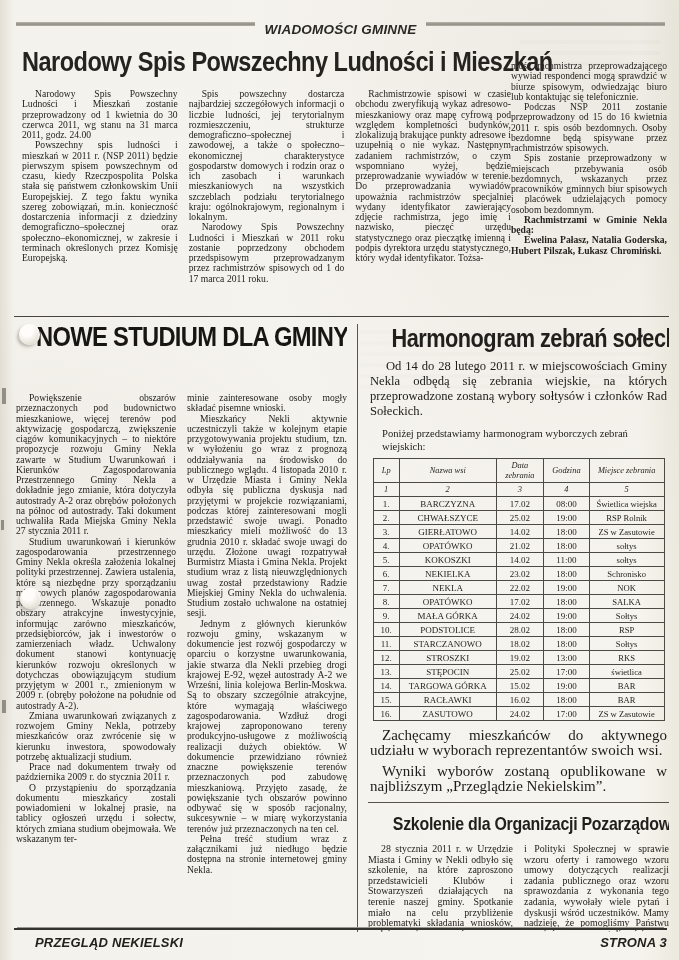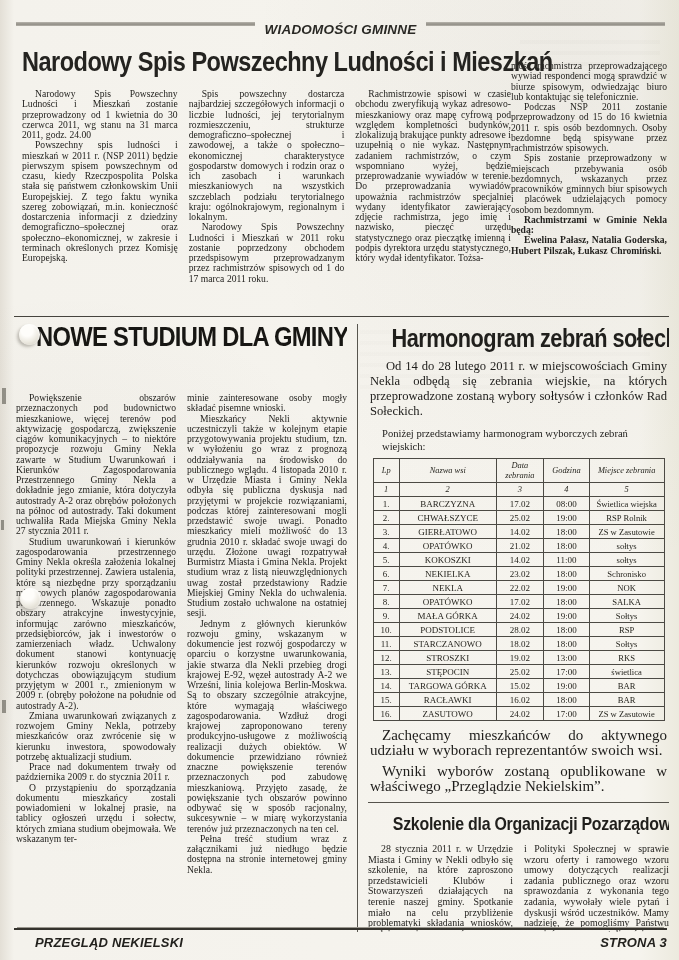--- a/index.html
+++ b/index.html
@@ -297,21 +297,21 @@
                 <td class="c-lp">16.</td>
                 <td class="c-vil">ZASUTOWO</td>
                 <td class="c-date">24.02</td>
                 <td class="c-time">17:00</td>
                 <td class="c-place">ZS w Zasutowie</td>
               </tr>
             </tbody>
         </table>
 
         <p class="harm-outro">Zachęcamy mieszkańców do aktywnego udziału w wyborach reprezentantów swoich wsi.</p>
-        <p class="harm-outro">Wyniki wyborów zostaną opublikowane w właściwego „Przeglądzie Nekielskim”.</p>
+        <p class="harm-outro">Wyniki wyborów zostaną opublikowane w najbliższym „Przeglądzie Nekielskim”.</p>
       </section>
 
       <div class="rule-h2"></div>
 
       <section>
         <h2 class="szk-title"><span>Szkolenie dla Organizacji Pozarządowych</span></h2>
         <div class="szk-cols">
           <div class="col">
             <p class="para">28 stycznia 2011 r. w Urzędzie Miasta i Gminy w Nekli odbyło się szkolenie, na które zaproszono przedstawicieli Klubów i Stowarzyszeń działających na terenie naszej gminy. Spotkanie miało na celu przybliżenie problematyki składania wniosków, podpisywania umów oraz sporządzania sprawozdań z dotacji w trybie otwartych konkursów ofert ogłaszanych przez jednostki samorządu terytorialnego. Na szkolenie przybyło jedenastu przedstawicieli z dziewięciu organizacji pozarządowych. Zmiany w Rozporządzeniu z 15 grudnia 2010 r. Ministra Pracy</p>
           </div>

